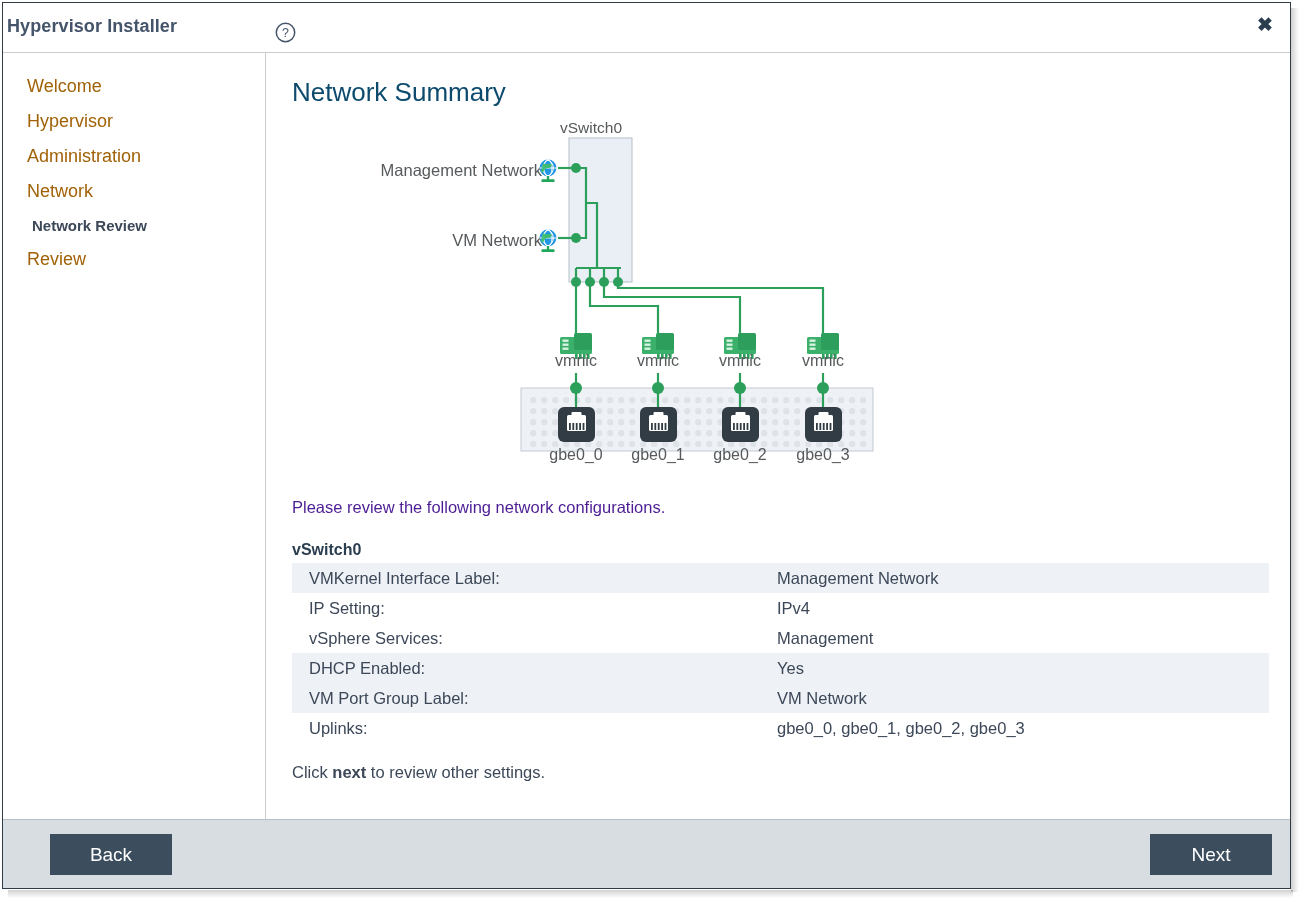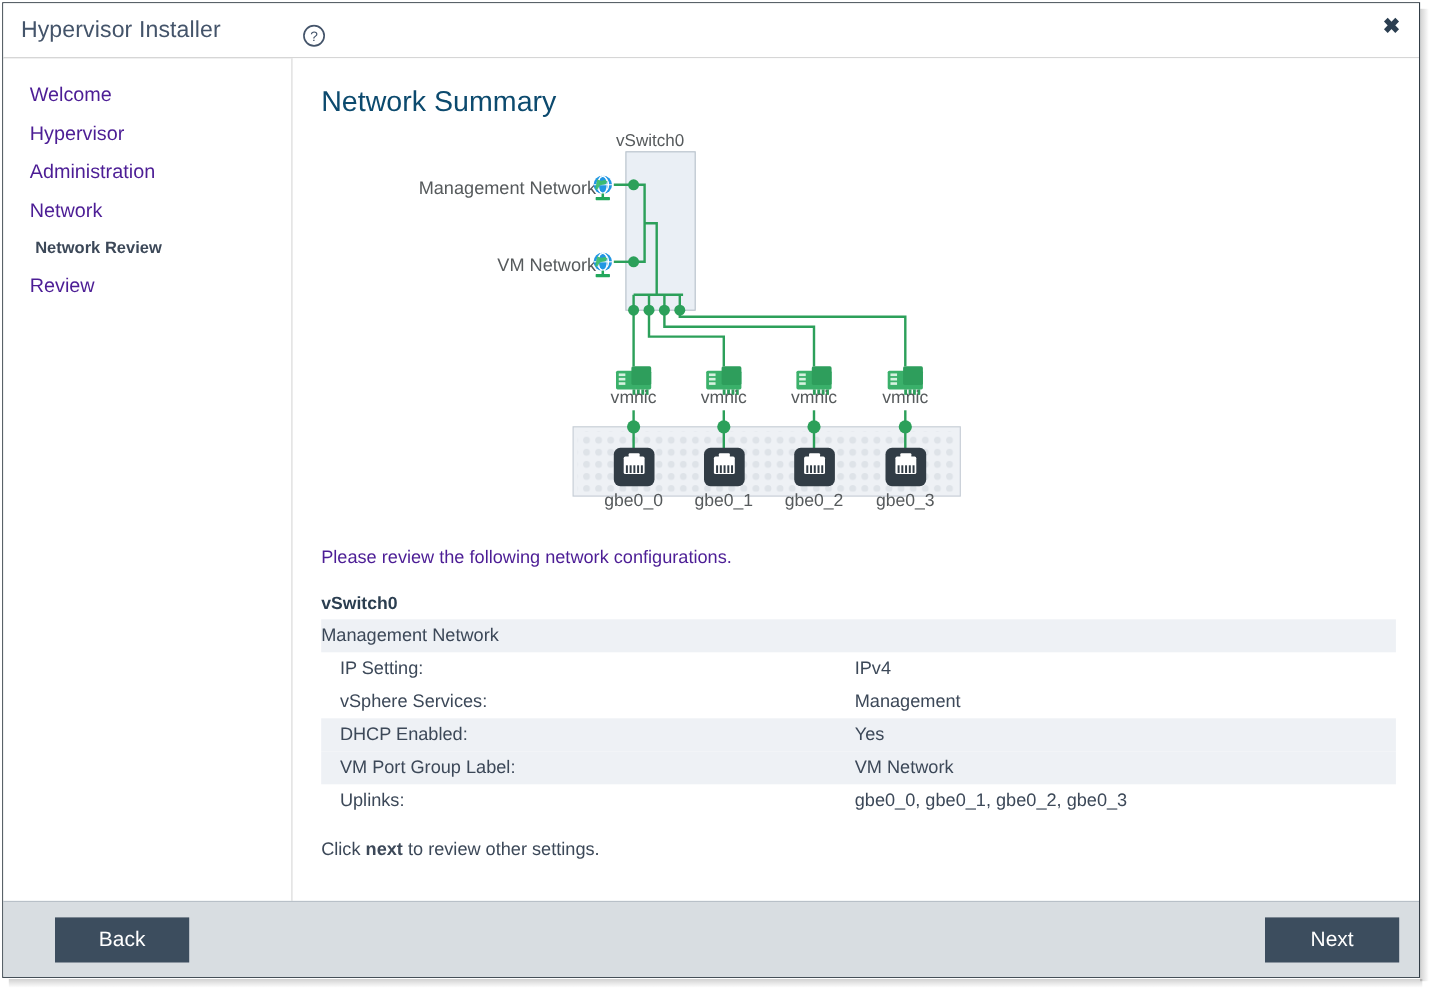--- a/index.html
+++ b/index.html
@@ -41,24 +41,24 @@
   
   .titlebar {
     position: relative;
     height: 50px;
     flex: 0 0 50px;
     border-bottom: 1px solid #cccccc;
     background: #ffffff;
   }
   .title-text {
     position: absolute;
-    left: 16px; top: 13px;
-    font-size: 21px;
+    left: 4px; top: 13px;
+    font-size: 18px;
     color: #44546a;
-    font-weight: 400;
+    font-weight: 700;
     letter-spacing: 0.1px;
   }
   .help-icon {
     position: absolute;
     left: 272px; top: 19px;
     width: 21px; height: 21px;
     cursor: pointer;
   }
   .close-btn {
     position: absolute;
@@ -80,21 +80,21 @@
   }
   .sidebar {
     flex: 0 0 263px;
     width: 263px;
     background: #ffffff;
     border-right: 1px solid #cccccc;
     padding-top: 16px;
   }
   .nav-item {
     font-size: 18px;
-    color: #4c1d95;
+    color: #a16207;
     padding: 6px 0 6px 24px;
     line-height: 23px;
     cursor: pointer;
   }
   .nav-item.sub {
     font-size: 15px;
     font-weight: bold;
     color: #3c4858;
     padding-left: 29px;
     padding-top: 5px;
@@ -428,20 +428,21 @@
             <text x="474" y="349" font-family="Liberation Sans, sans-serif" font-size="16" fill="#565a5c" text-anchor="middle">gbe0_2</text>
             <text x="557" y="349" font-family="Liberation Sans, sans-serif" font-size="16" fill="#565a5c" text-anchor="middle">gbe0_3</text>
           </svg>
         </div>
 
         <div class="review-text">Please review the following network configurations.</div>
         <div class="vswitch-heading">vSwitch0</div>
 
         <div class="kv-table">
           <div class="kv-row alt">
+            <div class="kv-key">VMKernel Interface Label:</div>
             <div class="kv-val">Management Network</div>
           </div>
           <div class="kv-row">
             <div class="kv-key">IP Setting:</div>
             <div class="kv-val">IPv4</div>
           </div>
           <div class="kv-row">
             <div class="kv-key">vSphere Services:</div>
             <div class="kv-val">Management</div>
           </div>

